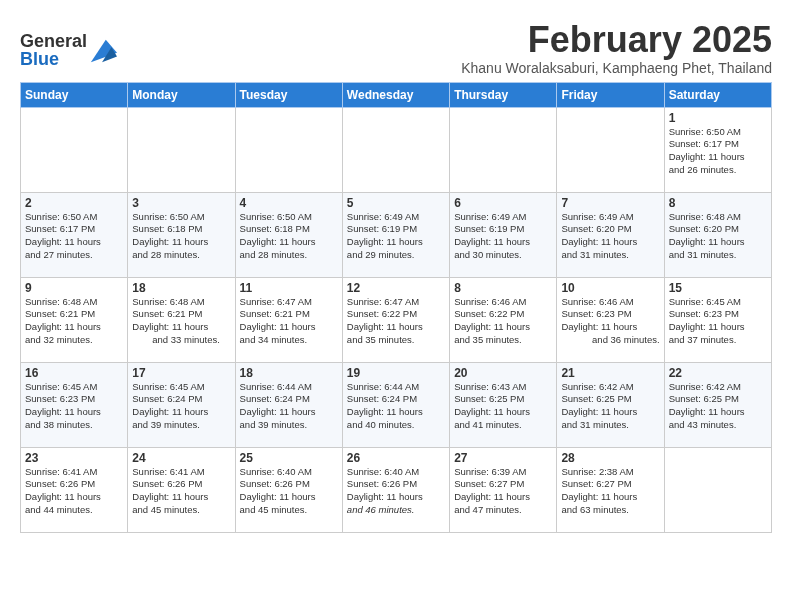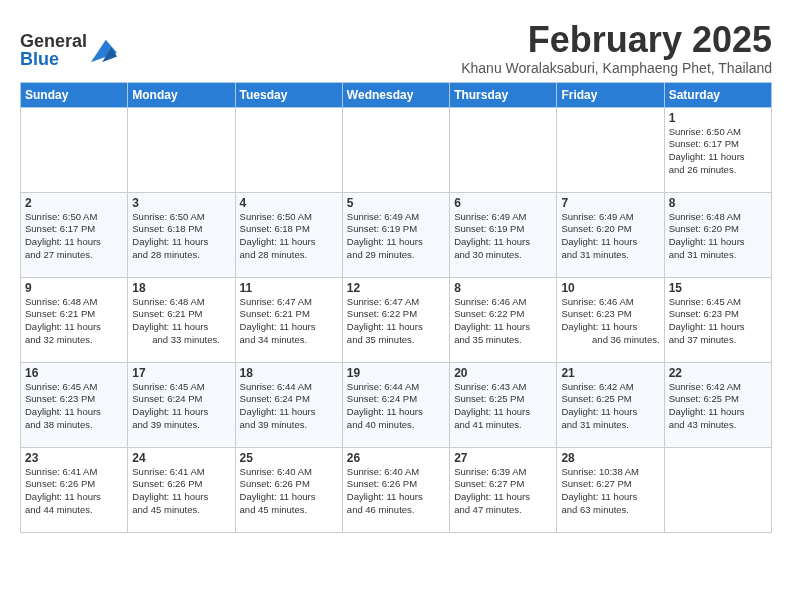--- a/index.html
+++ b/index.html
@@ -312,32 +312,32 @@
           <span style="display: block; line-height: 1.35;">Sunrise: 6:40 AM</span>
           <span style="display: block; line-height: 1.35;">Sunset: 6:26 PM</span>
           <span style="display: block; line-height: 1.35;">Daylight: 11 hours</span>
           <span style="display: block; line-height: 1.35;">and 45 minutes.</span>
         </td>
         <td>
           <span class="day-number">26</span>
           <span style="display: block; line-height: 1.35;">Sunrise: 6:40 AM</span>
           <span style="display: block; line-height: 1.35;">Sunset: 6:26 PM</span>
           <span style="display: block; line-height: 1.35;">Daylight: 11 hours</span>
-          <span style="display: block; line-height: 1.35;">and 46 minutes.</span>
+          <span style="display: block; line-height: 1.35; font-style: italic;">and 46 minutes.</span>
         </td>
         <td>
           <span class="day-number">27</span>
           <span style="display: block; line-height: 1.35;">Sunrise: 6:39 AM</span>
           <span style="display: block; line-height: 1.35;">Sunset: 6:27 PM</span>
           <span style="display: block; line-height: 1.35;">Daylight: 11 hours</span>
           <span style="display: block; line-height: 1.35;">and 47 minutes.</span>
         </td>
         <td>
           <span class="day-number">28</span>
-          <span style="display: block; line-height: 1.35;">Sunrise: 10:38 AM</span>
+          <span style="display: block; line-height: 1.35;">Sunrise: 2:38 AM</span>
           <span style="display: block; line-height: 1.35;">Sunset: 6:27 PM</span>
           <span style="display: block; line-height: 1.35;">Daylight: 11 hours</span>
           <span style="display: block; line-height: 1.35;">and 63 minutes.</span>
         </td>
         <td class="empty-cell"></td>
       </tr>
     </tbody>
 </table>
 
 </body></html>

